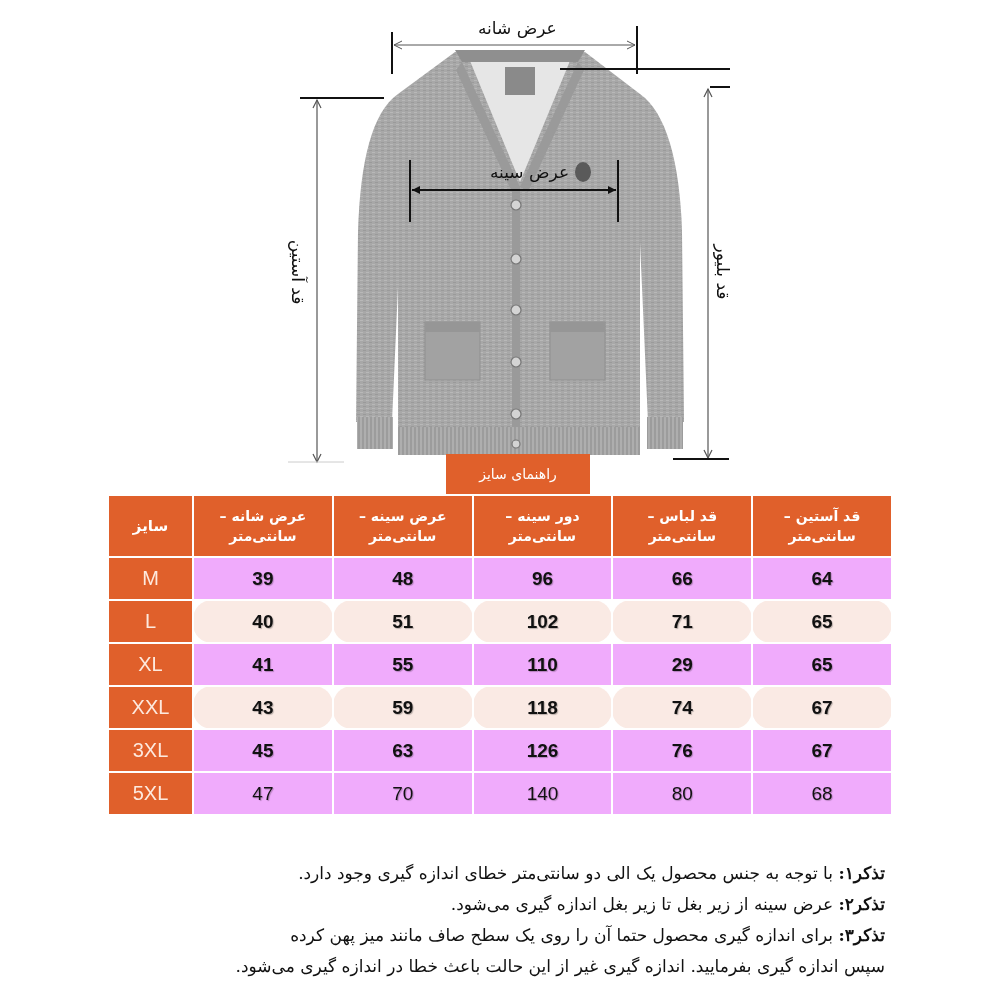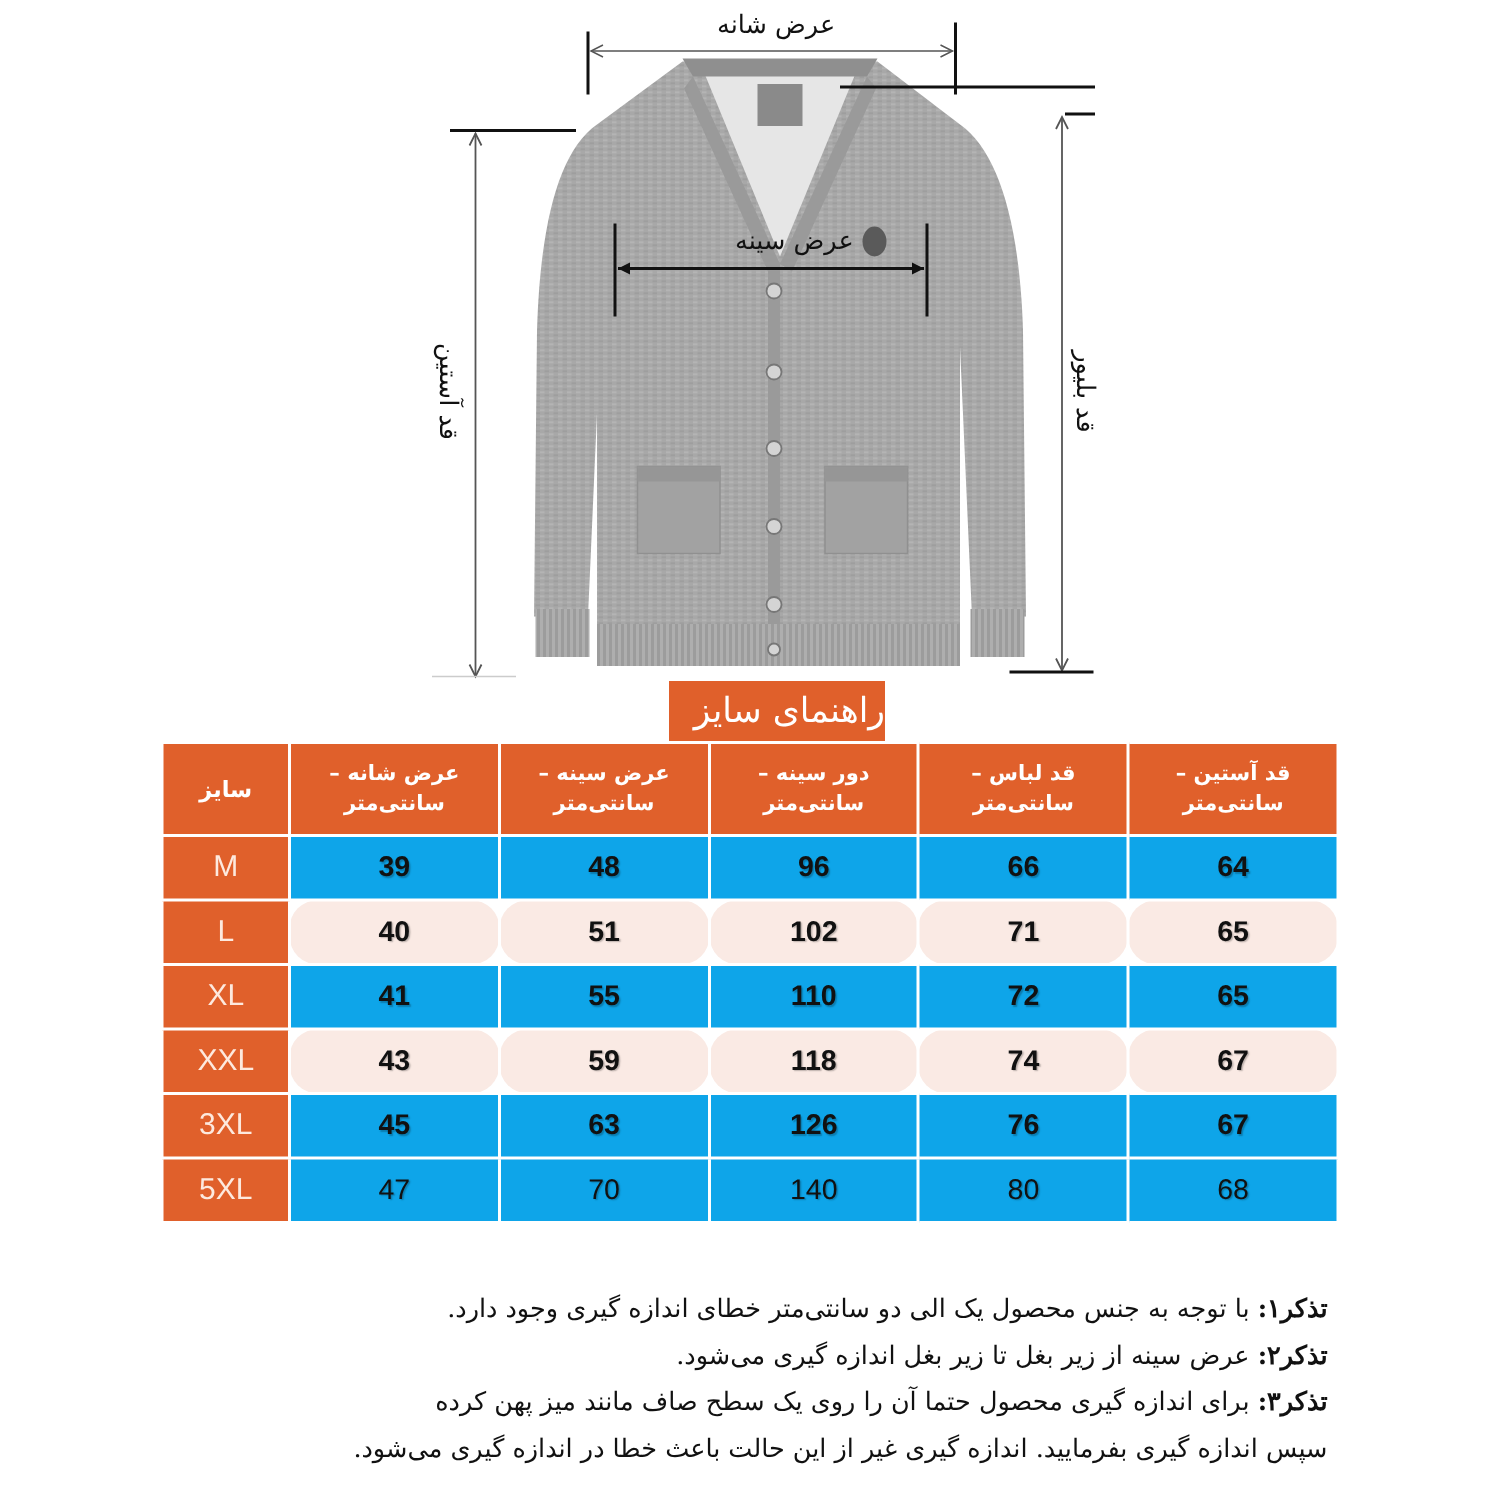--- a/index.html
+++ b/index.html
@@ -1,50 +1,50 @@
 <!DOCTYPE html>
 <html><head>
 <meta charset="utf-8">
 <style>
   * { box-sizing: border-box; margin: 0; padding: 0; }
   html, body { width: 1000px; height: 1000px; background: #ffffff; overflow: hidden; }
   body { position: relative; font-family: "DejaVu Sans", sans-serif; color: #111; }
 
   
-  .illustration { position: absolute; left: 0; top: 1px; width: 1000px; height: 460px; }
+  .illustration { position: absolute; left: 0; top: 12px; width: 1000px; height: 460px; }
   .illustration svg { position: absolute; left: 0; top: 0; }
   .dim-label { position: absolute; font-size: 17px; color: #111; white-space: nowrap; direction: rtl; }
   .dim-shoulder { left: 478px; top: 6px; }
   .dim-chest { left: 476px; top: 150px; font-size: 17px; margin-left: 14px; }
   .dim-sleeve { left: 258px; top: 250px; transform: rotate(90deg); transform-origin: center; width: 80px; text-align: center; }
   .dim-length { left: 683px; top: 250px; transform: rotate(90deg); transform-origin: center; width: 80px; text-align: center; }
 
   
   .table-title {
     position: absolute; left: 446px; top: 454px; width: 144px; height: 40px;
-    background: #e0602b; color: #fff; font-size: 23px; 
+    background: #e0602b; color: #fff; font-size: 14px; text-align: center;
     line-height: 40px; direction: rtl;
   }
 
   
   .size-table {
     position: absolute; left: 107px; top: 494px; width: 786px;
     border-collapse: collapse; table-layout: fixed;
   }
   .size-table th, .size-table td { border: 2px solid #ffffff; text-align: center; }
   .size-table th {
     background: #e0602b; color: #ffffff; font-weight: bold; font-size: 14px;
     height: 62px; line-height: 20px; direction: rtl; padding: 0 6px;
   }
   .size-table th.size-head { font-size: 15px; }
   .size-table td { height: 43px; font-size: 19px; font-weight: bold; color: #111;
     font-family: "Liberation Sans", sans-serif; text-shadow: 1px 1px 1px rgba(0,0,0,0.25); }
   .size-table td.size-cell { background: #e0602b; color: #fde9de; font-weight: normal;
     font-size: 20px; text-shadow: none; }
-  .size-table tr.odd td:not(.size-cell) { background: #0ea5e9; }
+  .size-table tr.odd td:not(.size-cell) { background: #f0abfc; }
   .size-table tr.even td:not(.size-cell) { background: #faeae4; border-radius: 19px; }
   .size-table tr.last td:not(.size-cell) { font-weight: normal; margin-top: 28px; }
   .col-size { width: 85px; }
 
   
   .notes { position: absolute; left: 115px; top: 858px; width: 770px; direction: rtl;
     font-size: 17px; line-height: 31px; color: #111; font-family: "DejaVu Serif", serif; }
   .note-line { display: block; white-space: nowrap; text-align: right; }
   .note-label { font-weight: bold; }
 </style>
@@ -183,21 +183,21 @@
       <td>51</td>
       <td>102</td>
       <td>71</td>
       <td>65</td>
     </tr>
     <tr class="odd">
       <td class="size-cell">XL</td>
       <td>41</td>
       <td>55</td>
       <td>110</td>
-      <td>72</td>
+      <td>29</td>
       <td>65</td>
     </tr>
     <tr class="even">
       <td class="size-cell">XXL</td>
       <td>43</td>
       <td>59</td>
       <td>118</td>
       <td>74</td>
       <td>67</td>
     </tr>

